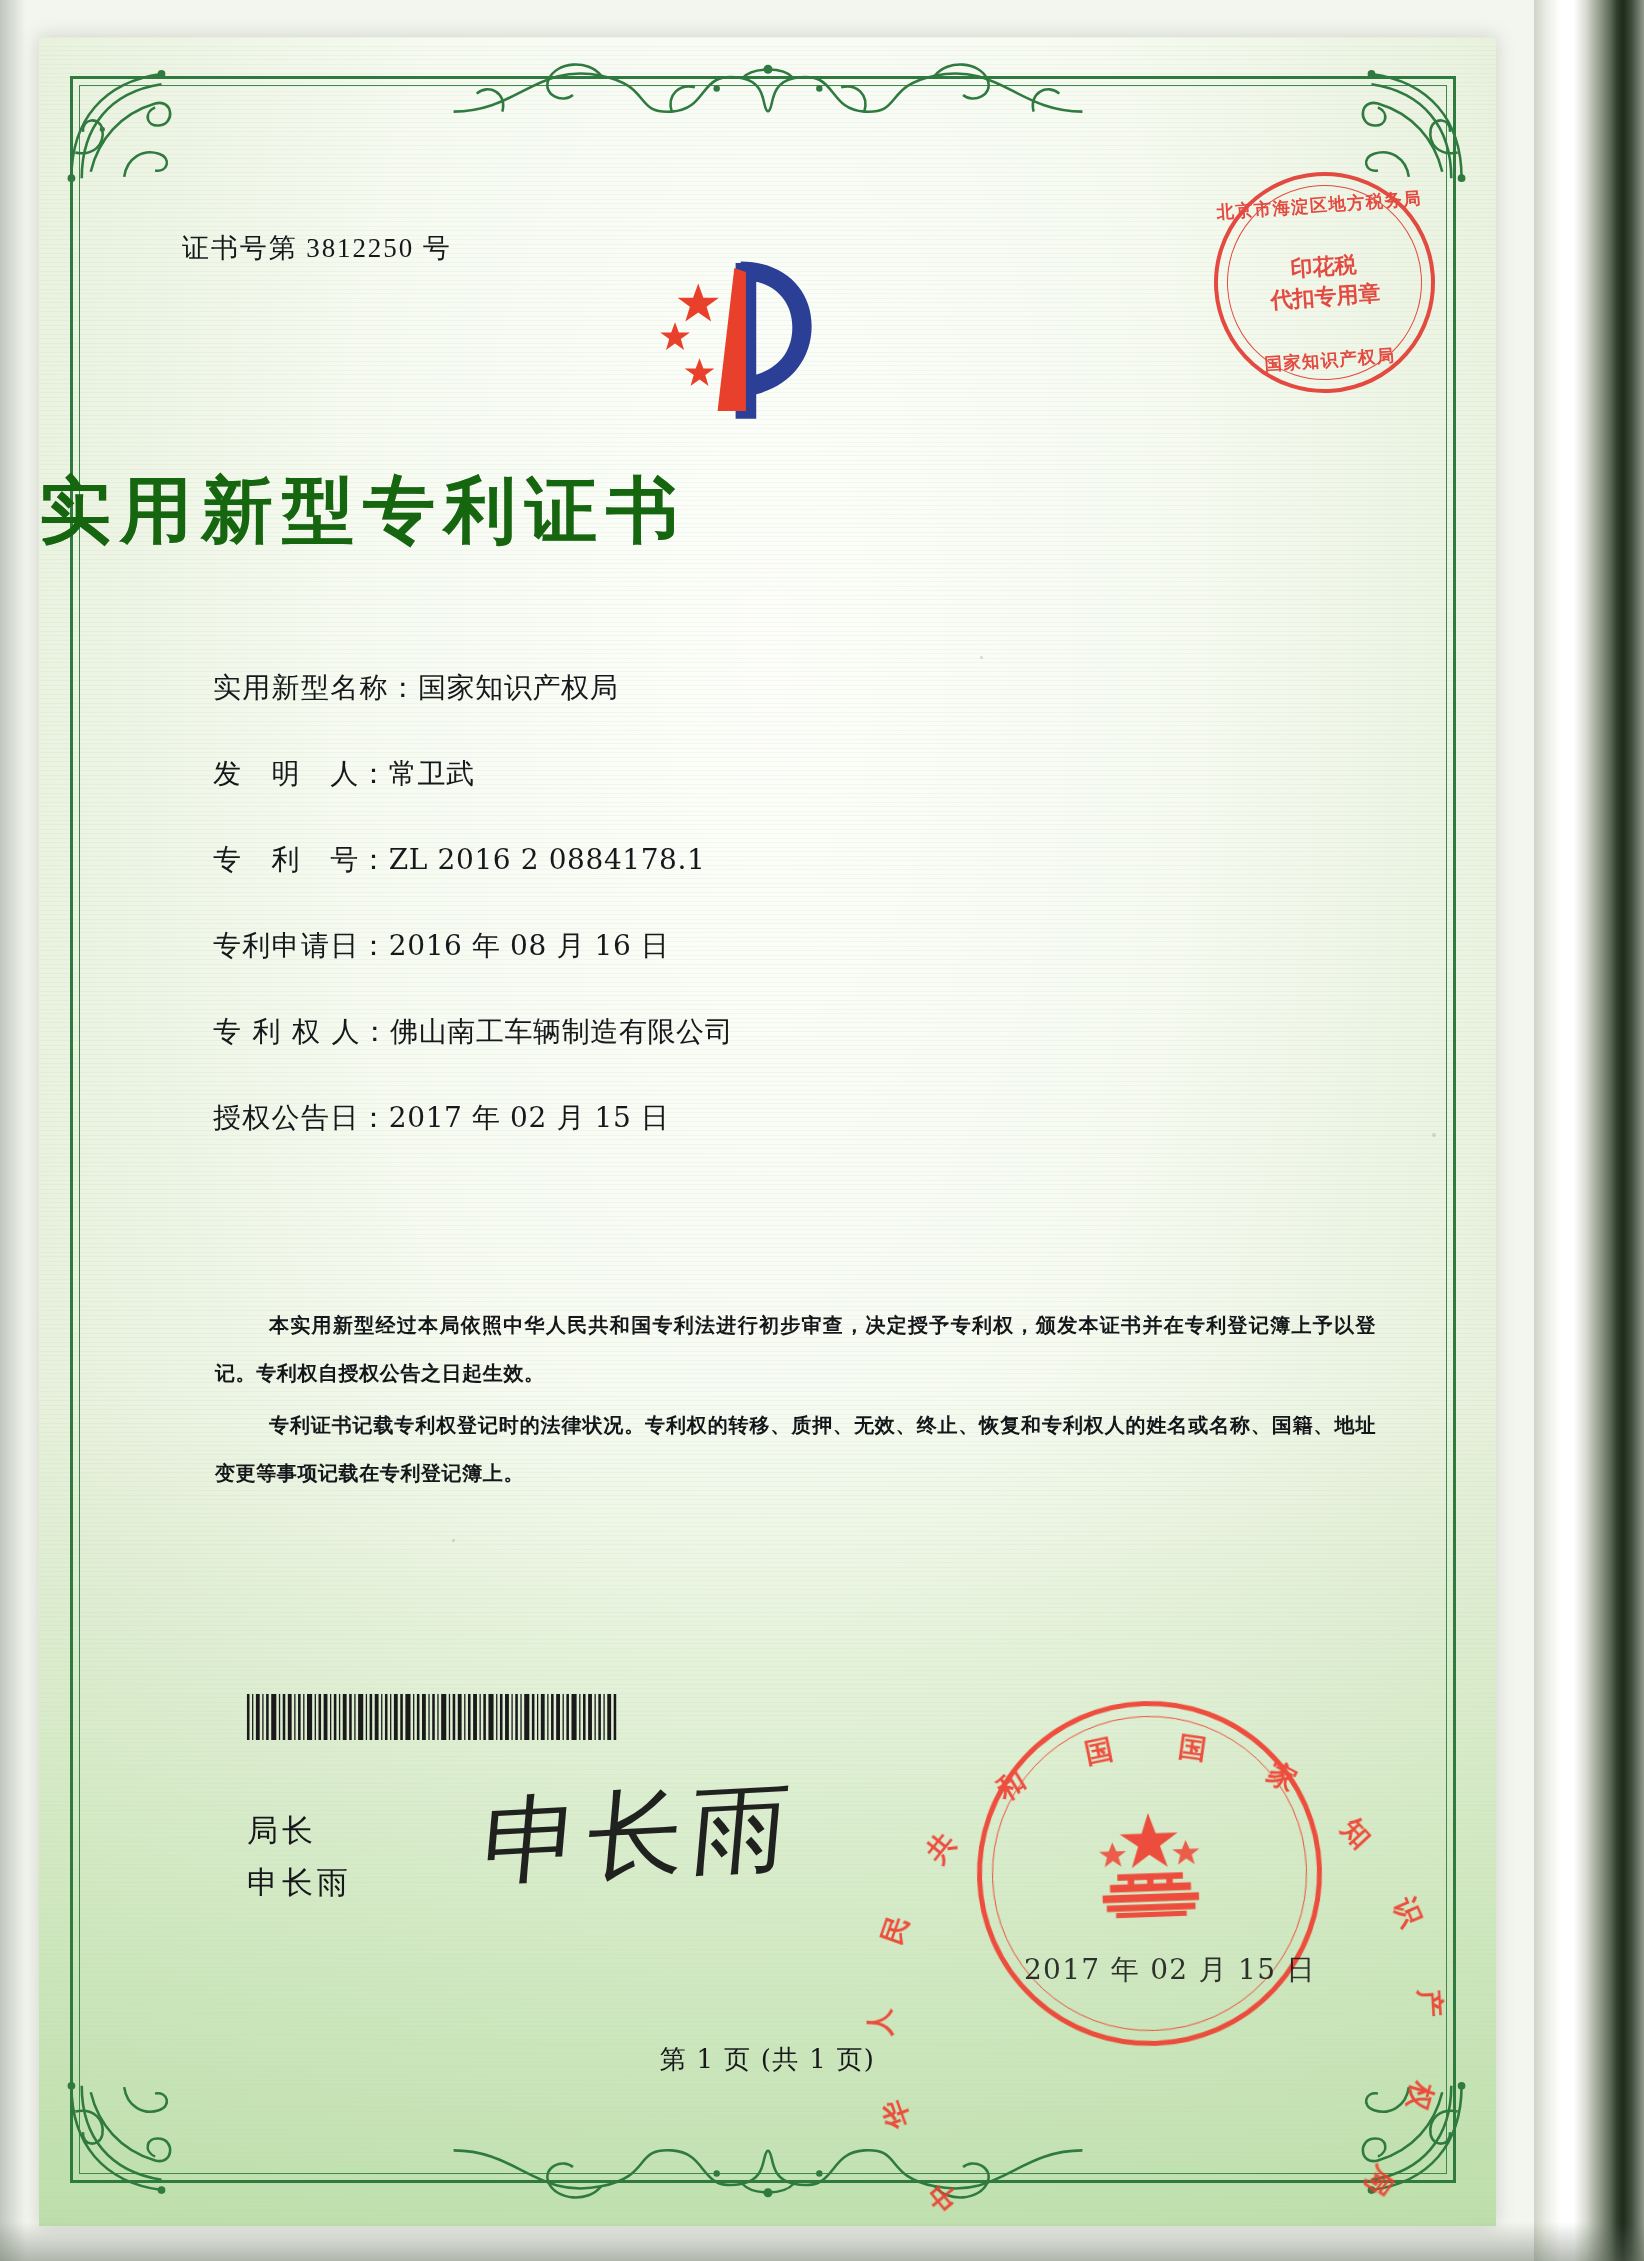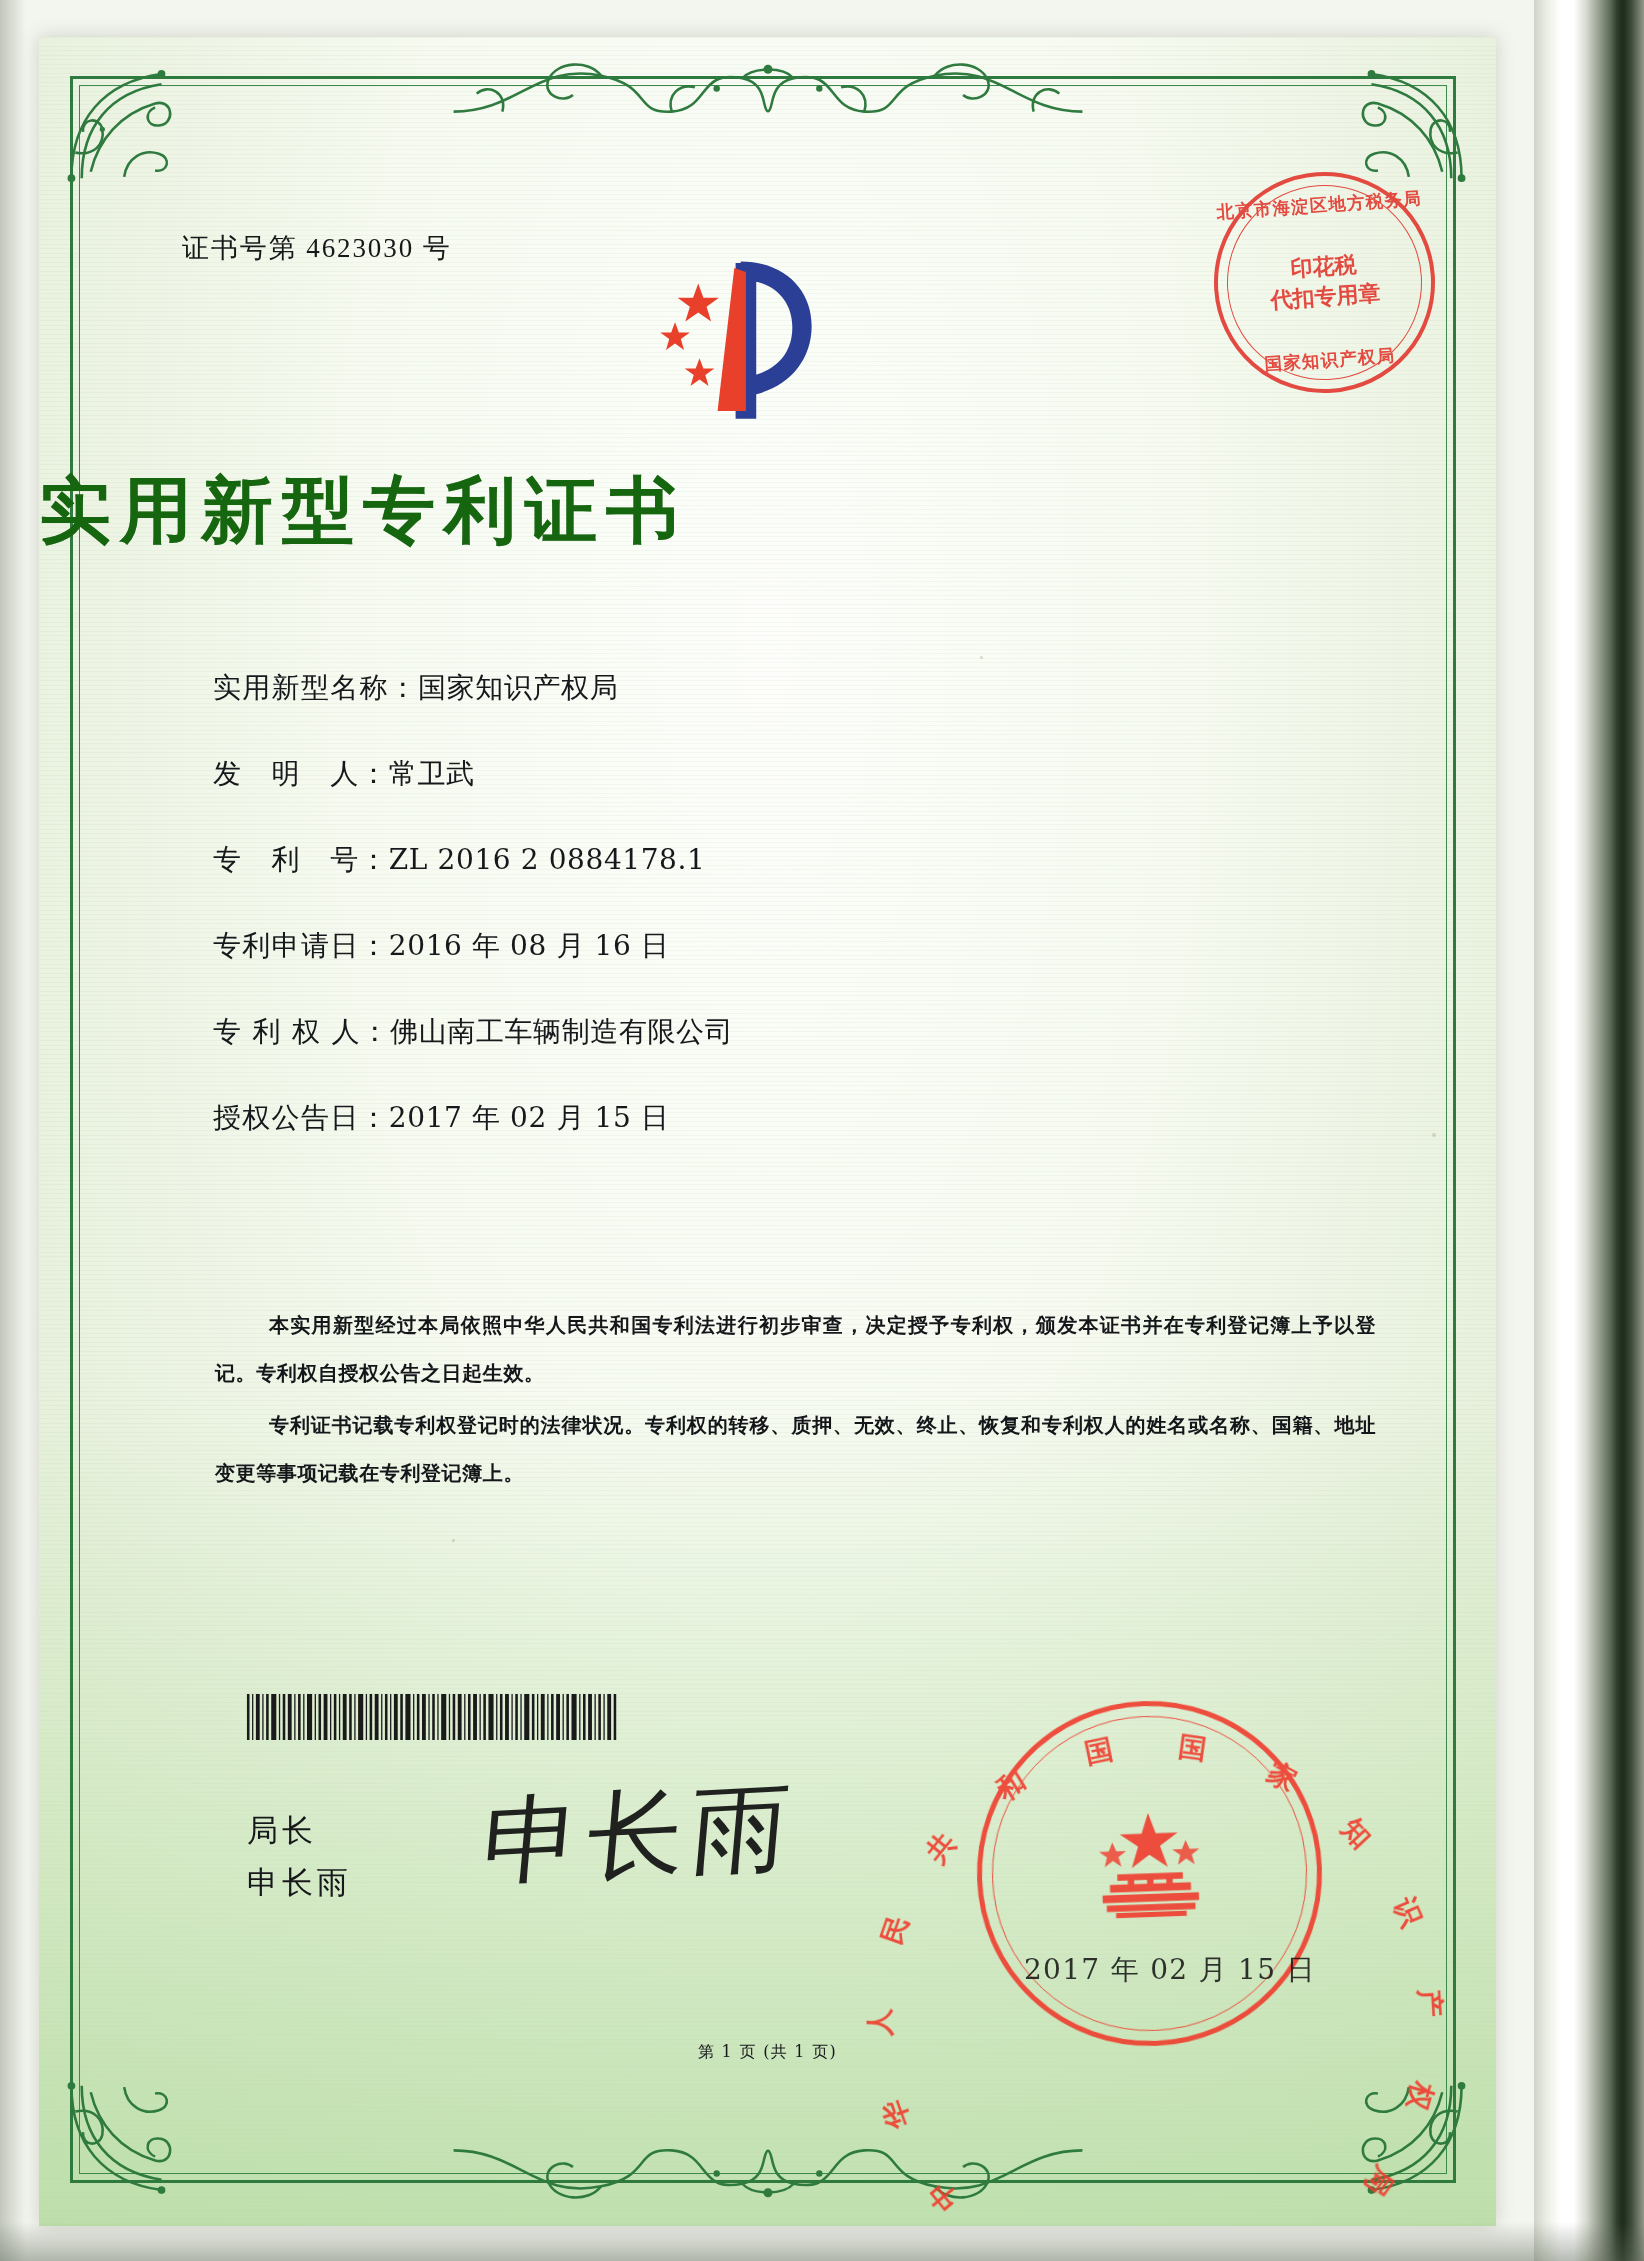--- a/index.html
+++ b/index.html
@@ -267,21 +267,21 @@
     color: #111;
     letter-spacing: 1.3px;
     font-family: "DejaVu Serif", "Liberation Serif", serif;
     opacity: .85;
   }
 
   .page-no {
     position: absolute;
     left: 0; right: 0; top: 2005px;
     text-align: center;
-    font-size: 16px;
+    font-size: 26px;
     color: #16181b;
     letter-spacing: 1.3px;
     font-family: "DejaVu Serif", "Liberation Serif", serif;
   }
 
   
   .speck { position: absolute; background: #b9b39c; border-radius: 50%; opacity: .5; }
 </style>
 </head>
 <body>
@@ -378,21 +378,21 @@
         <path d="M40 170 C 52 120, 86 80, 140 64 C 168 56, 172 96, 146 98 C 126 100, 122 78, 140 70"></path>
         <path d="M16 140 C 44 146, 62 128, 58 104 C 54 84, 26 86, 28 108"></path>
         <path d="M92 178 C 96 148, 122 134, 146 142 C 166 148, 160 172, 140 168"></path>
       </g>
       <g fill="#2f7a3f">
           <circle cx="150" cy="18" r="6"></circle>
           <circle cx="10" cy="180" r="6"></circle>
         </g>
     </svg>
 
-    <div class="cert-no">证书号第 4623030 号</div>
+    <div class="cert-no">证书号第 3812250 号</div>
 
     <svg class="logo" viewBox="0 0 280 270" xmlns="http://www.w3.org/2000/svg">
 
       <path d="M128 18 C 196 18, 238 62, 238 118 C 238 176, 196 218, 140 226 L 140 196 C 184 188, 208 160, 208 120 C 208 76, 176 46, 126 46 Z" fill="#2b3f97"></path>
       <path d="M120 20 L 152 20 L 152 262 L 120 262 Z" fill="#2b3f97"></path>
 
       <path d="M118 28 L 136 34 L 136 250 L 92 250 Z" fill="#e8402a"></path>
 
       <g fill="#e8402a">
         <polygon points="62,52 70,74 94,74 75,88 82,111 62,97 42,111 49,88 30,74 54,74"></polygon>

